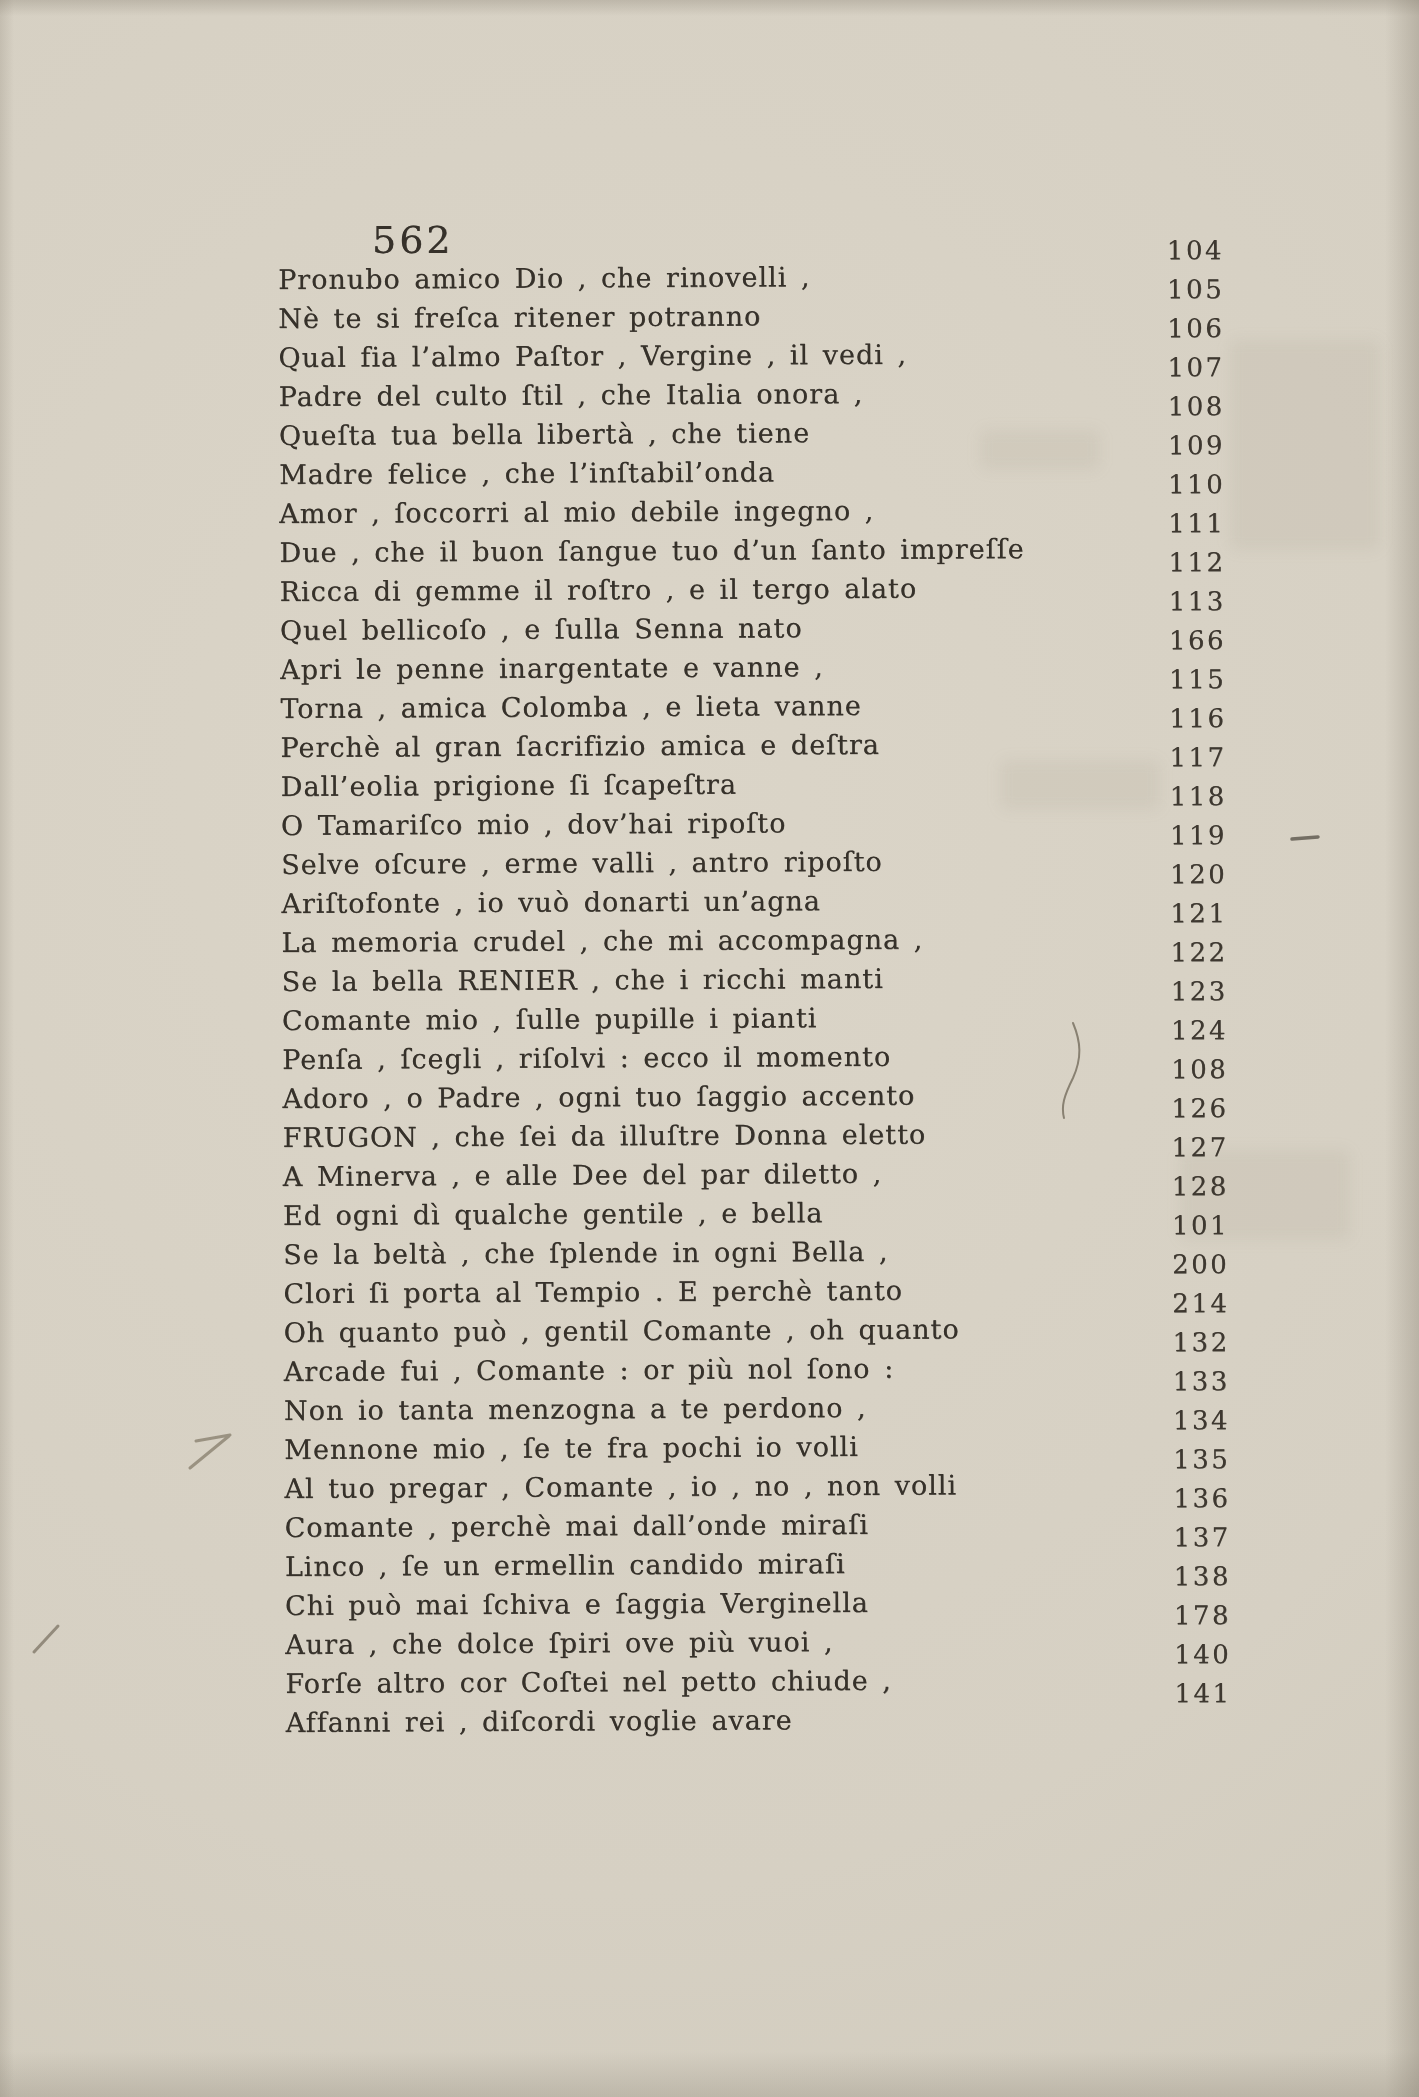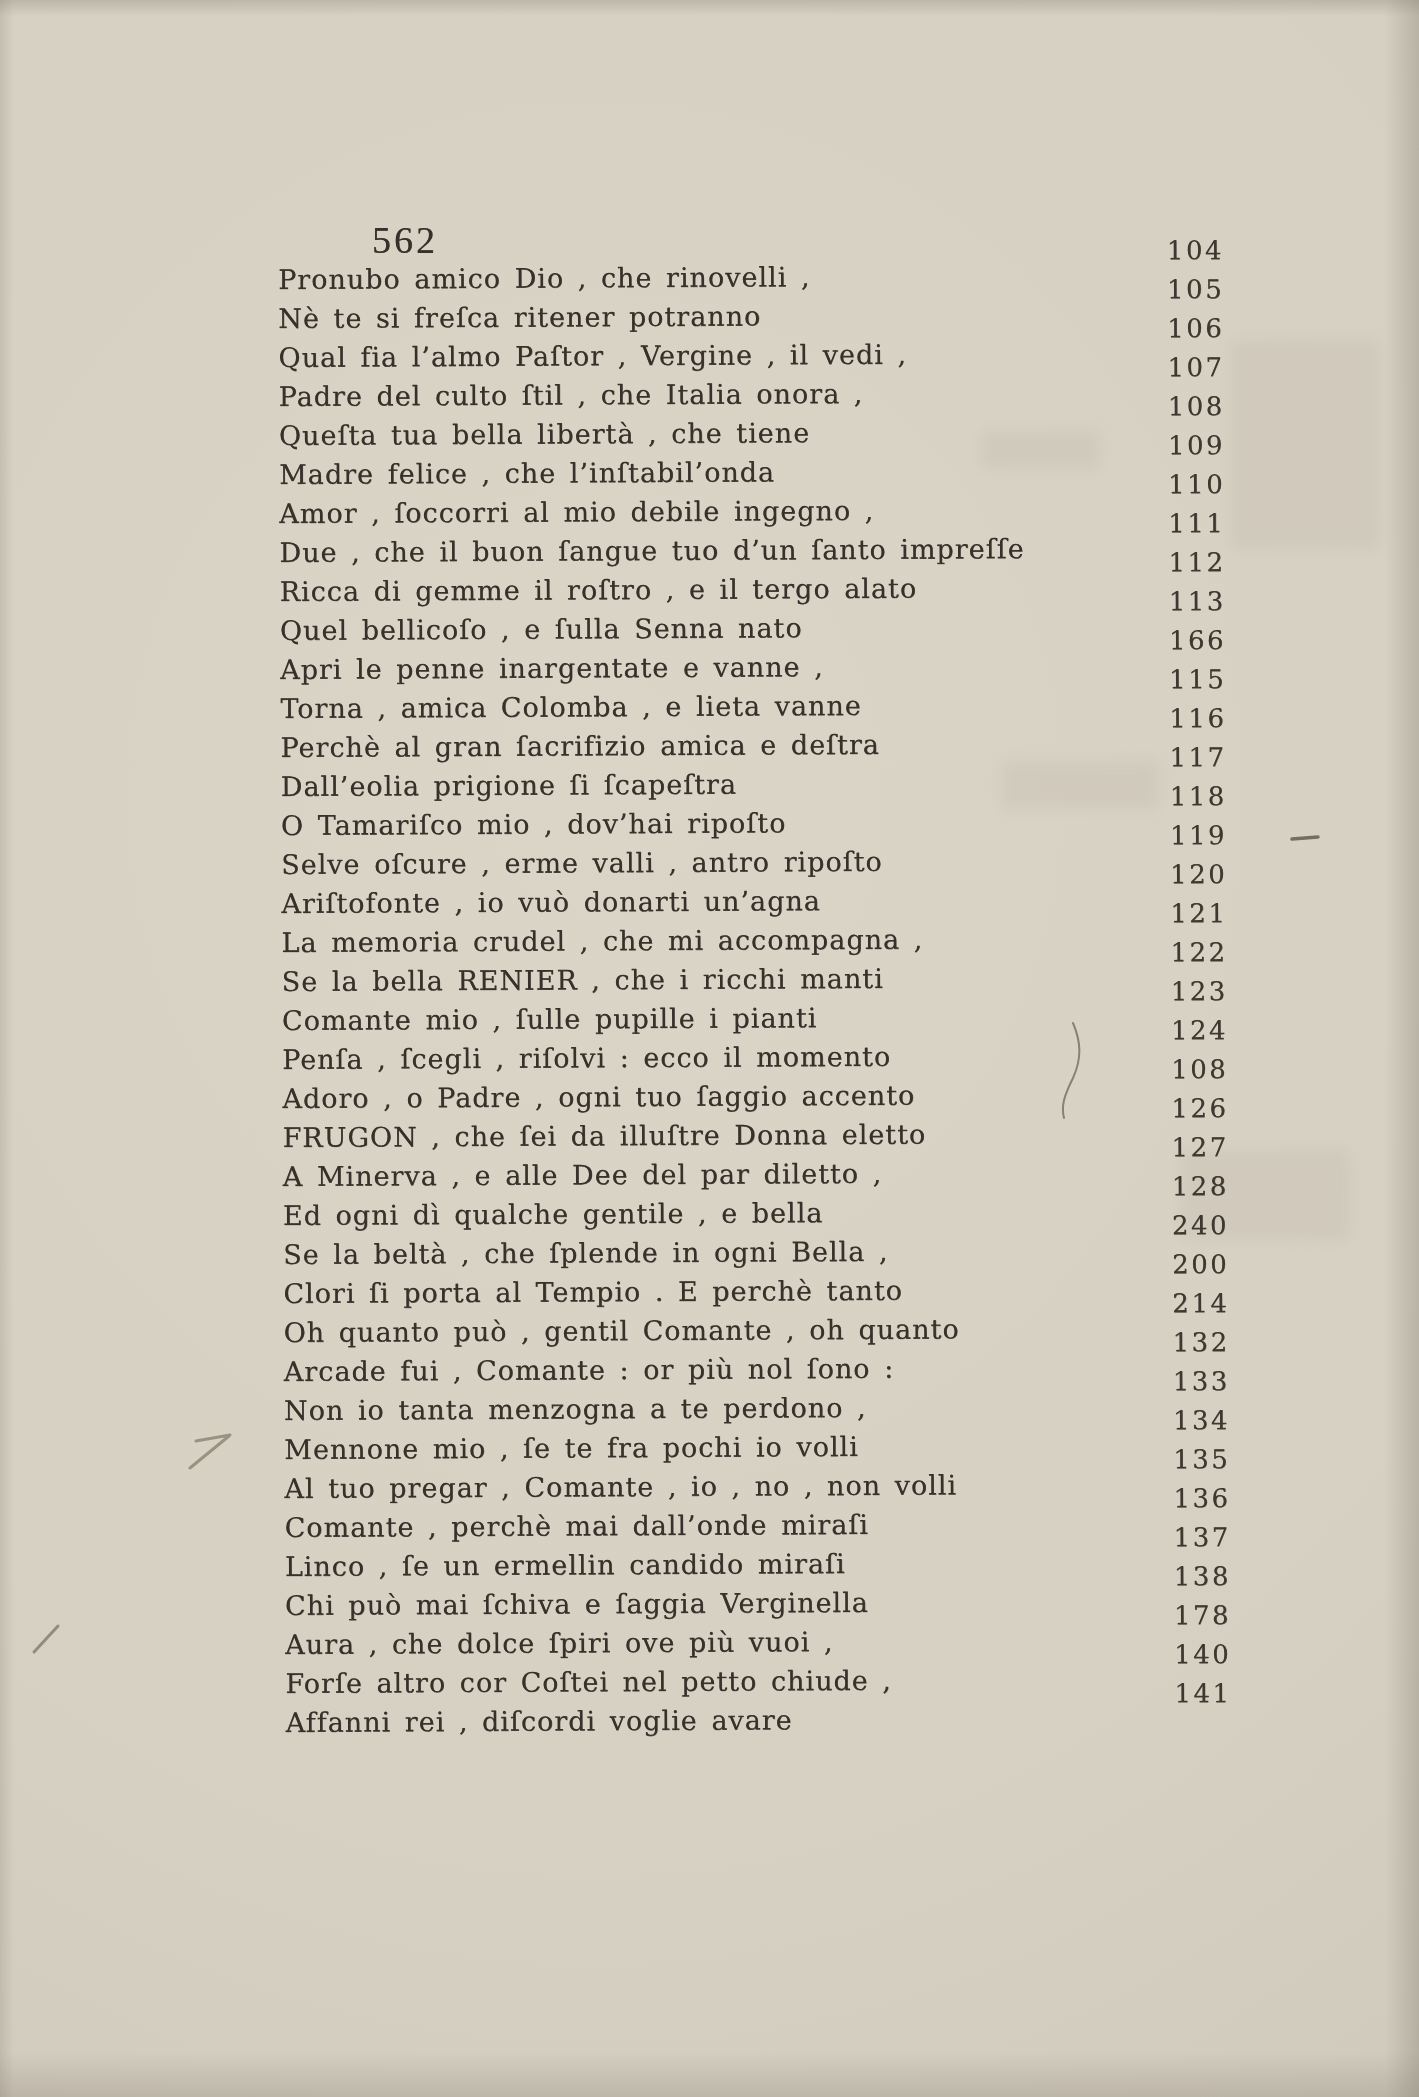--- a/index.html
+++ b/index.html
@@ -22,21 +22,20 @@
   .ghost{position:absolute;background:rgba(150,140,120,0.10);filter:blur(7px);border-radius:8px;}
   .ghost.g1{left:1230px;top:340px;width:150px;height:210px;}
   .ghost.g2{left:1000px;top:760px;width:160px;height:50px;}
   .ghost.g3{left:1180px;top:1150px;width:170px;height:90px;}
   .ghost.g4{left:980px;top:430px;width:120px;height:40px;}
 
   .page-number{
     position:absolute;left:372px;top:218px;
     font-size:38px;color:#36312a;letter-spacing:3px;
     text-shadow:0.3px 0.3px 0.5px rgba(40,36,30,0.65);
-    font-family:Liberation Serif, serif;
   }
   .lines{
     position:absolute;left:278px;top:262px;width:946px;height:1520px;
     transform:rotate(-0.3deg);transform-origin:left top;
   }
   .row{position:absolute;left:0;width:100%;height:39px;}
   .entry-text{
     position:absolute;left:0;top:2px;white-space:nowrap;
     font-size:27px;color:#36312a;letter-spacing:1px;word-spacing:4px;
     text-shadow:0.3px 0.3px 0.5px rgba(40,36,30,0.6);
@@ -156,21 +155,21 @@
     <div class="row" style="top: 897px;">
       <span class="entry-text">A Minerva , e alle Dee del par diletto ,</span>
       <span class="entry-num">127</span>
     </div>
     <div class="row" style="top: 936px;">
       <span class="entry-text">Ed ogni dì qualche gentile , e bella</span>
       <span class="entry-num">128</span>
     </div>
     <div class="row" style="top: 975px;">
       <span class="entry-text">Se la beltà , che ſplende in ogni Bella ,</span>
-      <span class="entry-num">240</span>
+      <span class="entry-num">101</span>
     </div>
     <div class="row" style="top: 1014px;">
       <span class="entry-text">Clori ſi porta al Tempio . E perchè tanto</span>
       <span class="entry-num">200</span>
     </div>
     <div class="row" style="top: 1053px;">
       <span class="entry-text">Oh quanto può , gentil Comante , oh quanto</span>
       <span class="entry-num">214</span>
     </div>
     <div class="row" style="top: 1092px;">

